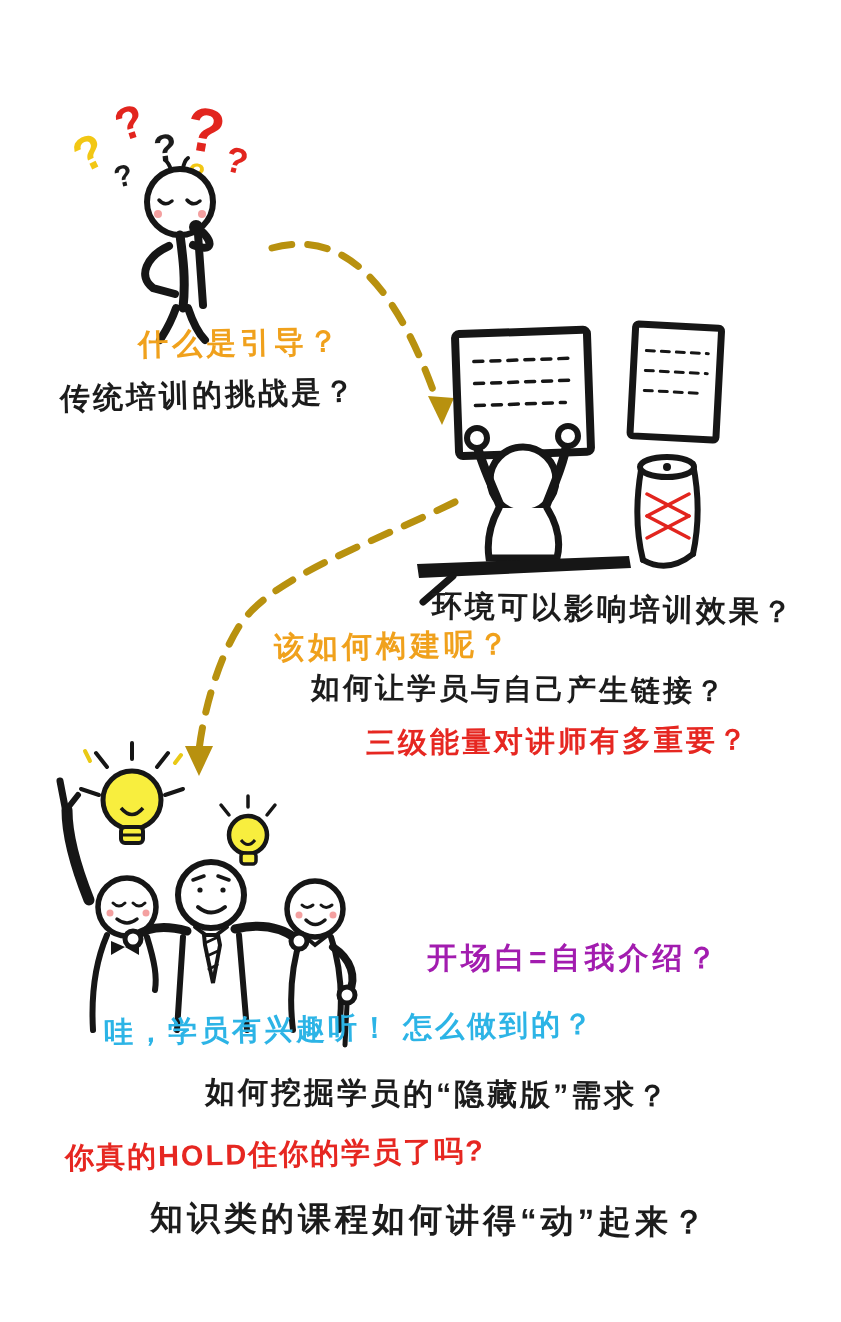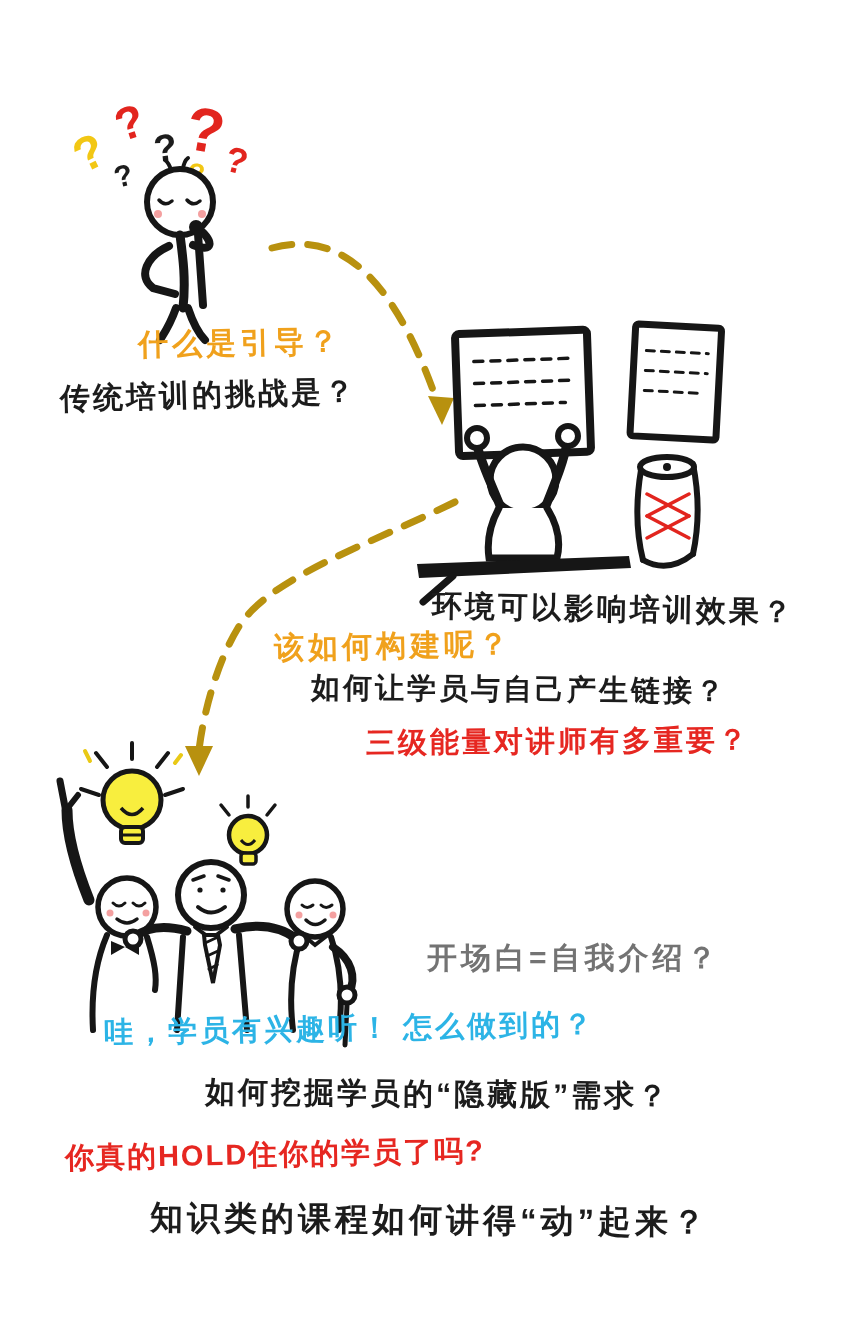--- a/index.html
+++ b/index.html
@@ -191,19 +191,19 @@
       <path d="M224,220 L232,315" stroke-width="6"></path>
     </g>
   </svg>
 
   <div class="q q1" style="color: rgb(240, 161, 28);">什么是引导？</div>
   <div class="q q2" style="color: rgb(28, 28, 28);">传统培训的挑战是？</div>
   <div class="q q3" style="color: rgb(28, 28, 28);">环境可以影响培训效果？</div>
   <div class="q q4" style="color: rgb(240, 161, 28);">该如何构建呢？</div>
   <div class="q q5" style="color: rgb(28, 28, 28);">如何让学员与自己产生链接？</div>
   <div class="q q6" style="color: rgb(230, 39, 33);">三级能量对讲师有多重要？</div>
-  <div class="q q7" style="color: #737373;">开场白=自我介绍？</div>
+  <div class="q q7" style="color: #a21caf;">开场白=自我介绍？</div>
   <div class="q q8" style="color: rgb(44, 180, 230);">哇，学员有兴趣听！ 怎么做到的？</div>
   <div class="q q9" style="color: rgb(28, 28, 28);">如何挖掘学员的“隐藏版”需求？</div>
   <div class="q q10" style="color: rgb(230, 39, 33);">你真的HOLD住你的学员了吗?</div>
   <div class="q q11" style="color: rgb(28, 28, 28);">知识类的课程如何讲得“动”起来？</div>
 
 </div>
 
 </body></html>

